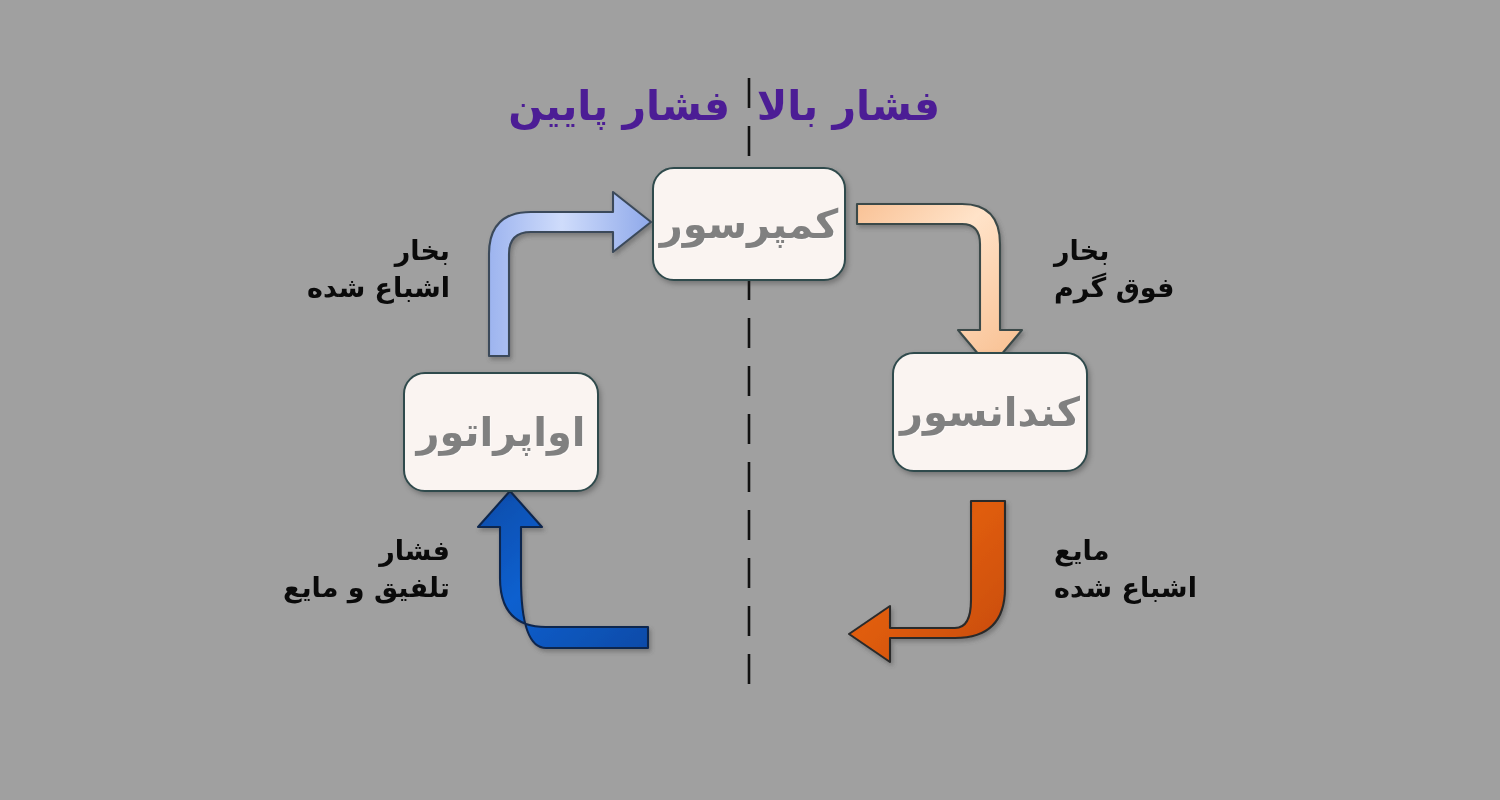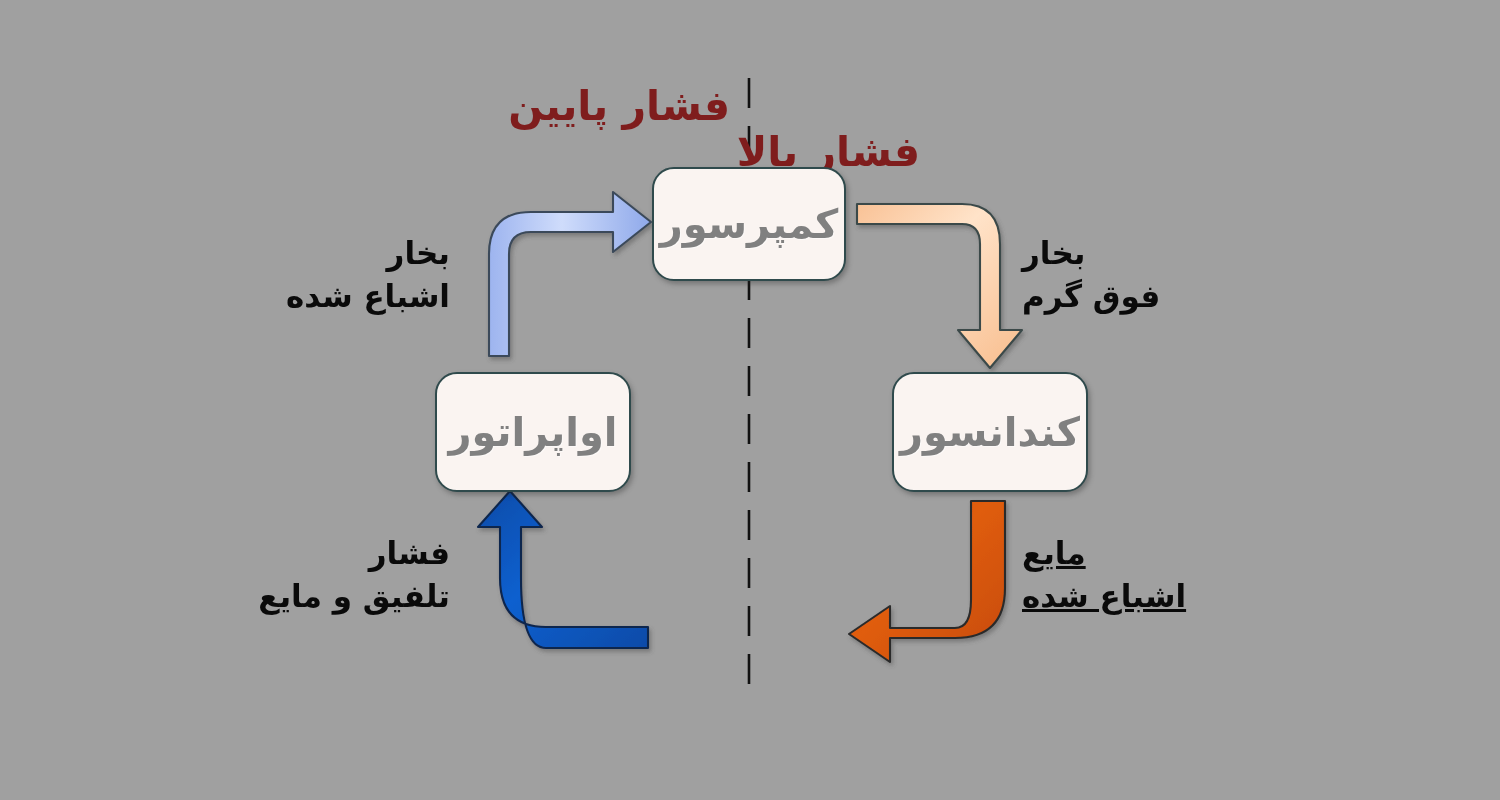--- a/index.html
+++ b/index.html
@@ -20,27 +20,27 @@
     inset: 0;
     width: 1500px;
     height: 800px;
   }
   
   .pressure-label {
     position: absolute;
     font-family: "DejaVu Sans", "Liberation Sans", sans-serif;
     font-weight: bold;
     font-size: 41px;
-    color: #7f1d1d;
+    color: #4c1d95;
     direction: rtl;
     unicode-bidi: bidi-override;
     white-space: nowrap;
     line-height: 1.05;
   }
-  #pressure-high-label { right: 580px; top: 85px; margin-top: 46px; }
+  #pressure-high-label { right: 560px; top: 85px; }
   #pressure-low-label  { right: 770px; top: 85px; }
 
   
   .node-box {
     position: absolute;
     background: #faf4f1;
     border: 2.5px solid #2f4a4c;
     border-radius: 22px;
     box-shadow: 2px 3px 5px rgba(40,40,40,0.35);
     display: flex;
@@ -51,42 +51,43 @@
     font-family: "DejaVu Sans", "Liberation Sans", sans-serif;
     font-weight: bold;
     font-size: 40px;
     color: #808080;
     direction: rtl;
     unicode-bidi: bidi-override;
     white-space: nowrap;
     text-shadow: 1px 1px 1px rgba(255,255,255,0.55);
   }
   #node-compressor { left: 652px; top: 167px;  width: 190px; height: 110px; }
-  #node-condenser  { left: 892px; top: 372px;  width: 192px; height: 116px; }
-  #node-evaporator { left: 403px; top: 372px;  width: 192px; height: 116px; margin-left: 32px; }
+  #node-condenser  { left: 892px; top: 352px;  width: 192px; height: 116px; }
+  #node-evaporator { left: 403px; top: 372px;  width: 192px; height: 116px; }
   #node-expansion-valve { left: 652px; top: 577px; width: 192px; height: 114px; }
 
   
   .flow-label {
     position: absolute;
     font-family: "DejaVu Sans", "Liberation Sans", sans-serif;
     font-weight: bold;
-    font-size: 31px;
+    font-size: 27px;
     color: #0a0a0a;
     direction: rtl;
     unicode-bidi: bidi-override;
     line-height: 1.38;
     white-space: nowrap;
+    margin-left: 32px;
   }
   .flow-label.align-right { text-align: right; }
   .flow-label.align-left  { text-align: left; }
 
   #flow-label-saturated-vapor     { right: 1050px; top: 232px; }
   #flow-label-superheated-vapor   { left: 1022px;  top: 232px; }
-  #flow-label-saturated-liquid    { left: 1022px;  top: 532px; text-decoration: underline; }
+  #flow-label-saturated-liquid    { left: 1022px;  top: 532px; }
   #flow-label-vapor-liquid-mix    { right: 1050px; top: 532px; }
 </style>
 </head>
 <body>
 
 <div id="stage">
 
   <svg id="diagram-svg" viewBox="0 0 1500 800">
     <defs>
       <linearGradient id="grad-light-blue" x1="0" y1="0" x2="1" y2="0">

